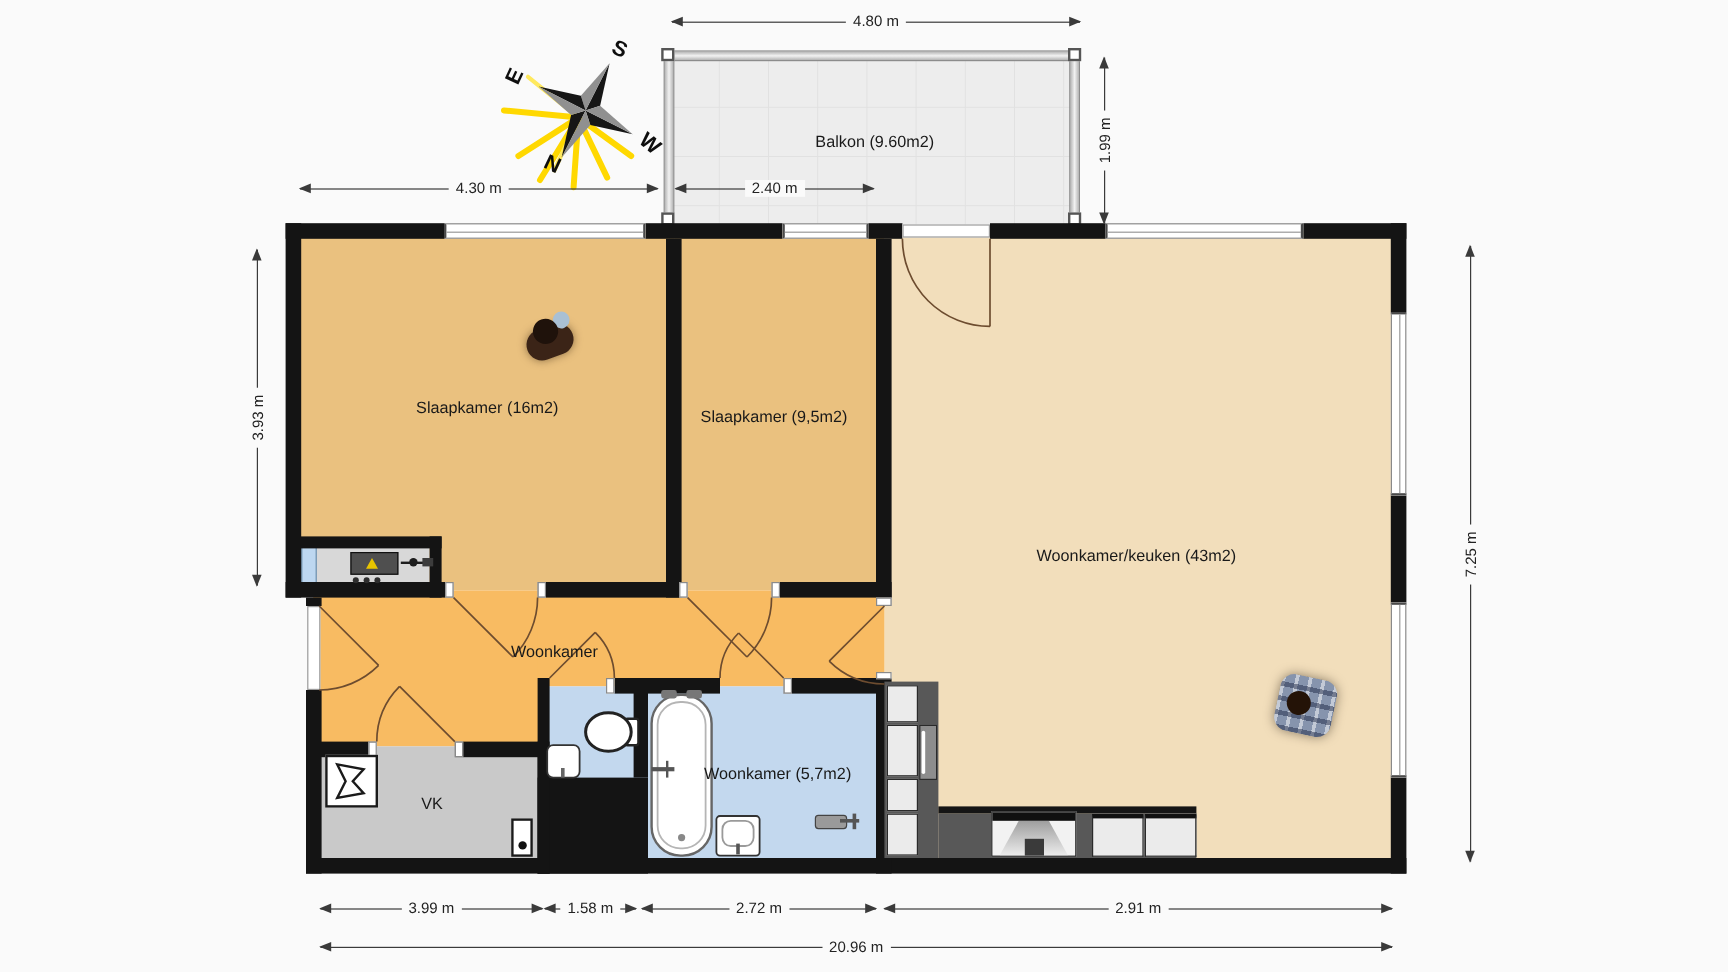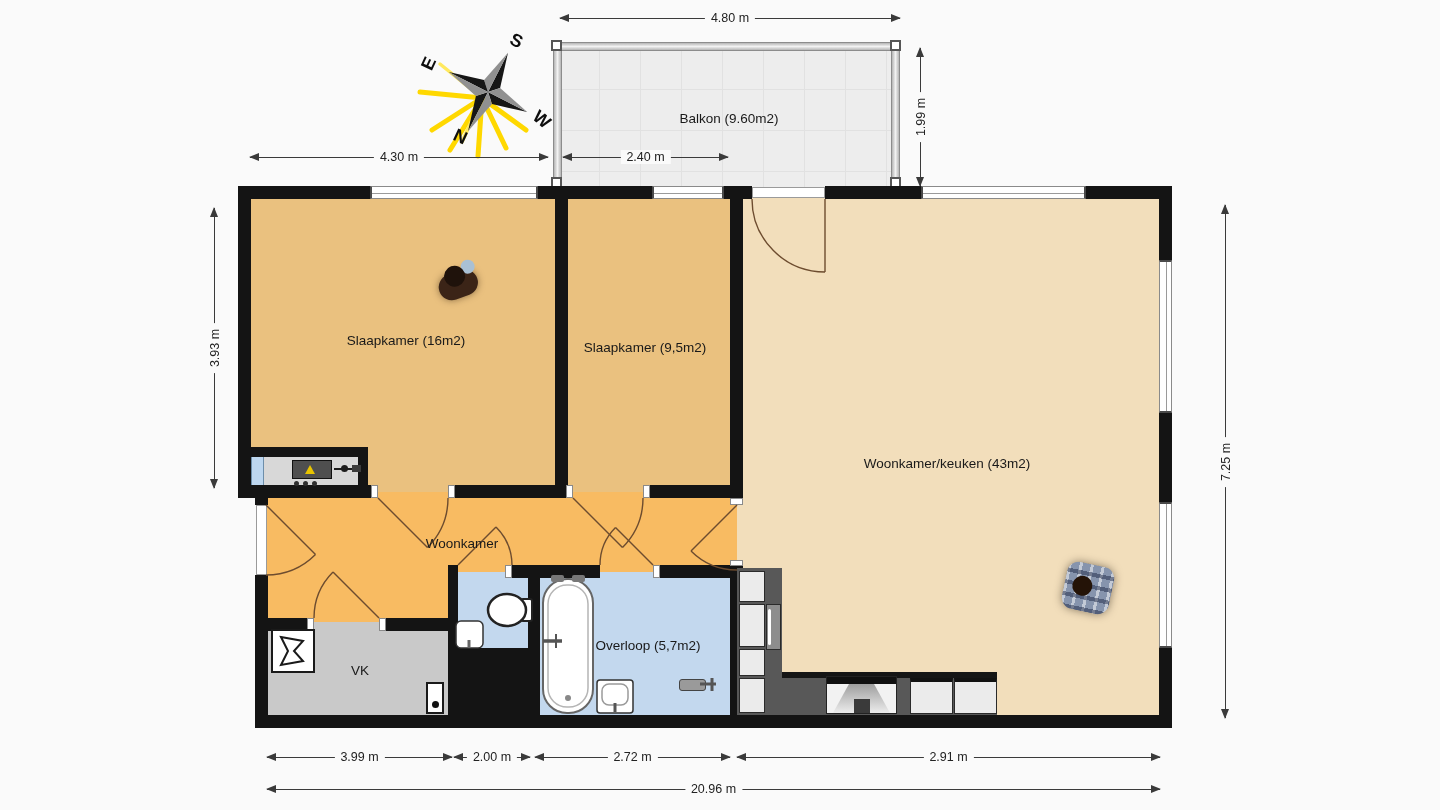--- a/index.html
+++ b/index.html
@@ -250,21 +250,21 @@
       <text x="0" y="0" transform="translate(48,112) rotate(25)">N</text>
       <text x="0" y="0" transform="translate(128,94) rotate(40)">W</text>
     </g>
   </svg>
 
   <div class="room-label" style="left:729px;top:118px;">Balkon (9.60m2)</div>
   <div class="room-label" style="left:406px;top:340px;">Slaapkamer (16m2)</div>
   <div class="room-label" style="left:645px;top:347px;">Slaapkamer (9,5m2)</div>
   <div class="room-label" style="left:947px;top:463px;">Woonkamer/keuken (43m2)</div>
   <div class="room-label" style="left:462px;top:543px;">Woonkamer</div>
-  <div class="room-label" style="left:648px;top:645px;">Overloop (5,7m2)</div>
+  <div class="room-label" style="left:648px;top:645px;">Woonkamer (5,7m2)</div>
   <div class="room-label" style="left:360px;top:670px;">VK</div>
 
   <div class="dim dim-h" style="left:560px;top:18px;width:340px;">
     <span class="arr arr-l"></span>
       <span class="arr arr-r"></span>
     <span class="dim-label">4.80 m</span>
   </div>
   <div class="dim dim-v" style="left:920px;top:48px;height:138px;">
     <span class="arr arr-u"></span>
       <span class="arr arr-d"></span>
@@ -291,21 +291,21 @@
     <span class="dim-label">7.25 m</span>
   </div>
   <div class="dim dim-h" style="left:267px;top:757px;width:185px;">
     <span class="arr arr-l"></span>
       <span class="arr arr-r"></span>
     <span class="dim-label">3.99 m</span>
   </div>
   <div class="dim dim-h" style="left:454px;top:757px;width:76px;">
     <span class="arr arr-l"></span>
       <span class="arr arr-r"></span>
-    <span class="dim-label">2.00 m</span>
+    <span class="dim-label">1.58 m</span>
   </div>
   <div class="dim dim-h" style="left:535px;top:757px;width:195px;">
     <span class="arr arr-l"></span>
       <span class="arr arr-r"></span>
     <span class="dim-label">2.72 m</span>
   </div>
   <div class="dim dim-h" style="left:737px;top:757px;width:423px;">
     <span class="arr arr-l"></span>
       <span class="arr arr-r"></span>
     <span class="dim-label">2.91 m</span>

